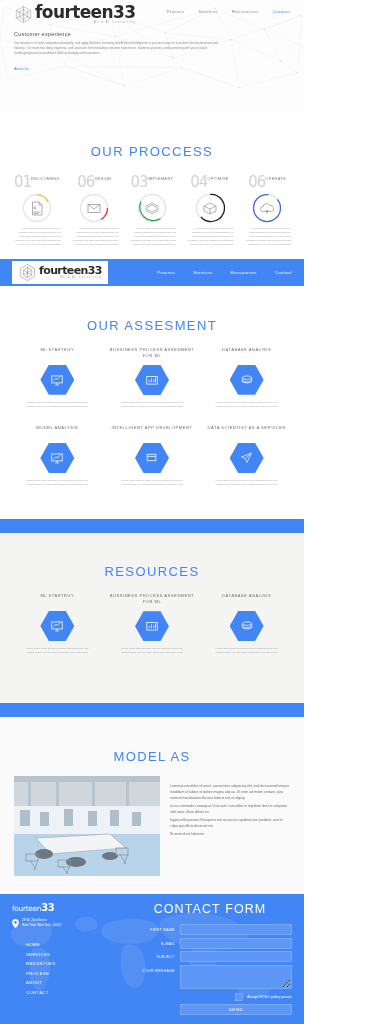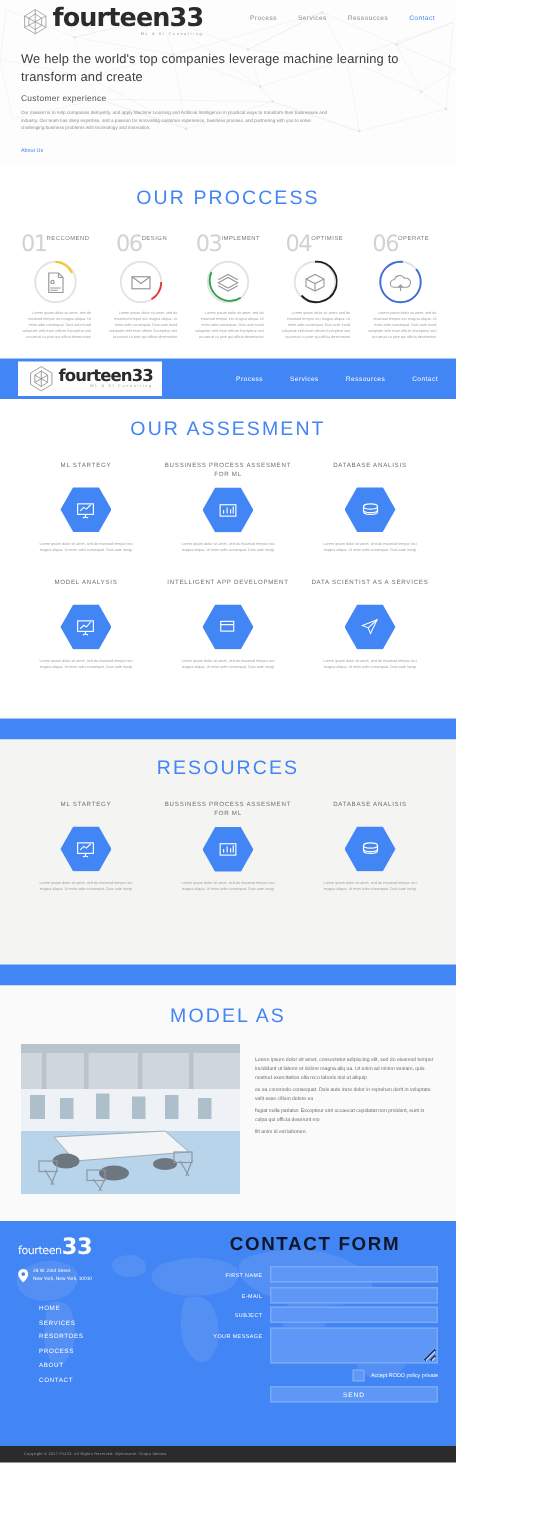--- a/index.html
+++ b/index.html
@@ -22,21 +22,21 @@
   .logo-sub { font-size:2.6px; letter-spacing:1.1px; color:#9a9a9a; margin-top:1px; text-align:right; }
   .nav { display:flex; gap:14px; padding-top:5px; }
   .nav a { font-size:4.4px; color:#8b8b8b; text-decoration:none; letter-spacing:.3px; }
   .nav a.active { color:#4285f4; }
   .hero h1 { font-size:8.6px; font-weight:normal; color:#3d3d3d; line-height:1.42; margin-top:8px; letter-spacing:.1px; }
   .hero h2 { font-size:5.6px; font-weight:normal; color:#555; margin-top:6px; letter-spacing:.2px; }
   .hero p { font-size:3.1px; line-height:1.62; color:#8d8d8d; margin-top:4px; max-width:205px; }
   .hero .about-link { display:inline-block; margin-top:5px; font-size:3.6px; color:#4285f4; text-decoration:none; }
 
   
-  .sec-title { text-align:center; font-size:13px; font-weight:normal; color:#4285f4; letter-spacing:1.4px; }
+  .sec-title { text-align:center; font-size:13px; font-weight:normal; color:#4285f4; letter-spacing:1.4px;margin-top:20px; }
 
   
   .process { background:#fff; padding:14px 0 12px 0; }
   .proc-row { display:flex; justify-content:space-between; padding:0 8px; margin-top:16px; }
   .proc-card { width:64px; text-align:right; }
   .proc-head { display:flex; align-items:flex-start; justify-content:center; height:15px; }
   .proc-num { font-size:15px; color:#d2d2d2; font-family:"DejaVu Sans", sans-serif; letter-spacing:-1px; line-height:1; }
   .proc-name { font-size:3.9px; color:#7a7a7a; letter-spacing:.35px; margin-top:1px; white-space:nowrap; }
   .proc-circle { width:30px; height:30px; margin:3px auto 0 auto; position:relative; }
   .proc-body { font-size:2.5px; line-height:1.58; color:#a4a4a4; margin-top:4px; padding:0 5px; }
@@ -68,28 +68,28 @@
   .about-photo { width:146px; height:100px; flex:none; position:relative; overflow:hidden; background:#cfe0ee; }
   .about-text { font-size:3.4px; line-height:1.75; color:#6d6d6d; padding-top:8px; }
   .about-text p { margin-bottom:2px; }
 
   
   .footer { background:#4285f4; position:relative; padding:8px 12px 10px 12px; min-height:150px; overflow:hidden; }
   .worldmap { position:absolute; inset:0; opacity:.30; }
   .foot-inner { position:relative; z-index:2; display:flex; gap:6px; }
   .foot-left { width:110px; flex:none; }
   .foot-logo { font-size:7.4px; color:#fff; font-family:"DejaVu Sans", sans-serif; letter-spacing:-.3px; }
-  .foot-logo b { font-size:15px; }
+  .foot-logo b { font-size:10px; }
   .foot-addr { display:flex; gap:3px; margin-top:5px; align-items:flex-start; }
   .pin { width:7px; height:9px; flex:none; margin-top:1px; }
   .foot-addr-text { font-size:3.2px; color:#fff; line-height:1.5; }
   .foot-links { margin-top:14px; display:flex; flex-direction:column; gap:4.5px; padding-left:14px; }
   .foot-links a { font-size:4.2px; color:#fff; text-decoration:none; letter-spacing:.4px; }
   .foot-right { flex:1; }
-  .cf-title { text-align:center; font-size:12.5px; color:#0f172a; font-weight:bold; letter-spacing:1.1px; margin-bottom:8px; }
+  .cf-title { text-align:center; font-size:12.5px; color:#ffffff; font-weight:normal; letter-spacing:1.1px; margin-bottom:8px; }
   .cf-row { display:flex; align-items:flex-start; justify-content:flex-end; gap:5px; margin-bottom:2.5px; }
   .cf-label { font-size:3.6px; color:#fff; letter-spacing:.3px; padding-top:4px; text-align:right; white-space:nowrap; }
   .cf-input { width:112px; height:11px; background:#5f97f6; border:.5px solid #7aa9f8; }
   .cf-input.tall { height:24px; }
   .cf-check { display:flex; align-items:center; justify-content:flex-end; gap:4px; margin-top:4px; padding-right:0; }
   .cf-box { width:8px; height:8px; background:#5f97f6; border:.5px solid #7aa9f8; }
   .cf-check span { font-size:3.6px; color:#fff; }
   .cf-send { width:112px; height:11px; background:#5f97f6; border:.5px solid #7aa9f8; margin-left:auto; margin-top:3px; display:flex; align-items:center; justify-content:center; }
   .cf-send span { font-size:4.4px; color:#fff; letter-spacing:.6px; }
   .copyright { background:#2b2b2b; height:11px; display:flex; align-items:center; padding-left:16px; }
@@ -149,21 +149,20 @@
           </div>
         </div>
         <nav class="nav">
           <a>Process</a>
           <a>Services</a>
           <a>Ressoucces</a>
           <a class="active">Contact</a>
         </nav>
       </div>
 
-      <h1>We help the world's top companies leverage machine learning to transform and create</h1>
       <h2>Customer experience</h2>
       <p>Our mission is to help companies demystify, and apply Machine Learning and Artificial Intelligence in practical ways to transform their businesses and industry. Our team has deep expertise, and a passion for innovating customer experience, business process, and partnering with you to solve challenging business problems with technology and innovation.</p>
       <a class="about-link">About Us</a>
     </div>
   </section>
 
   <section class="process">
     <h2 class="sec-title">OUR PROCCESS</h2>
     <div class="proc-row">
 

